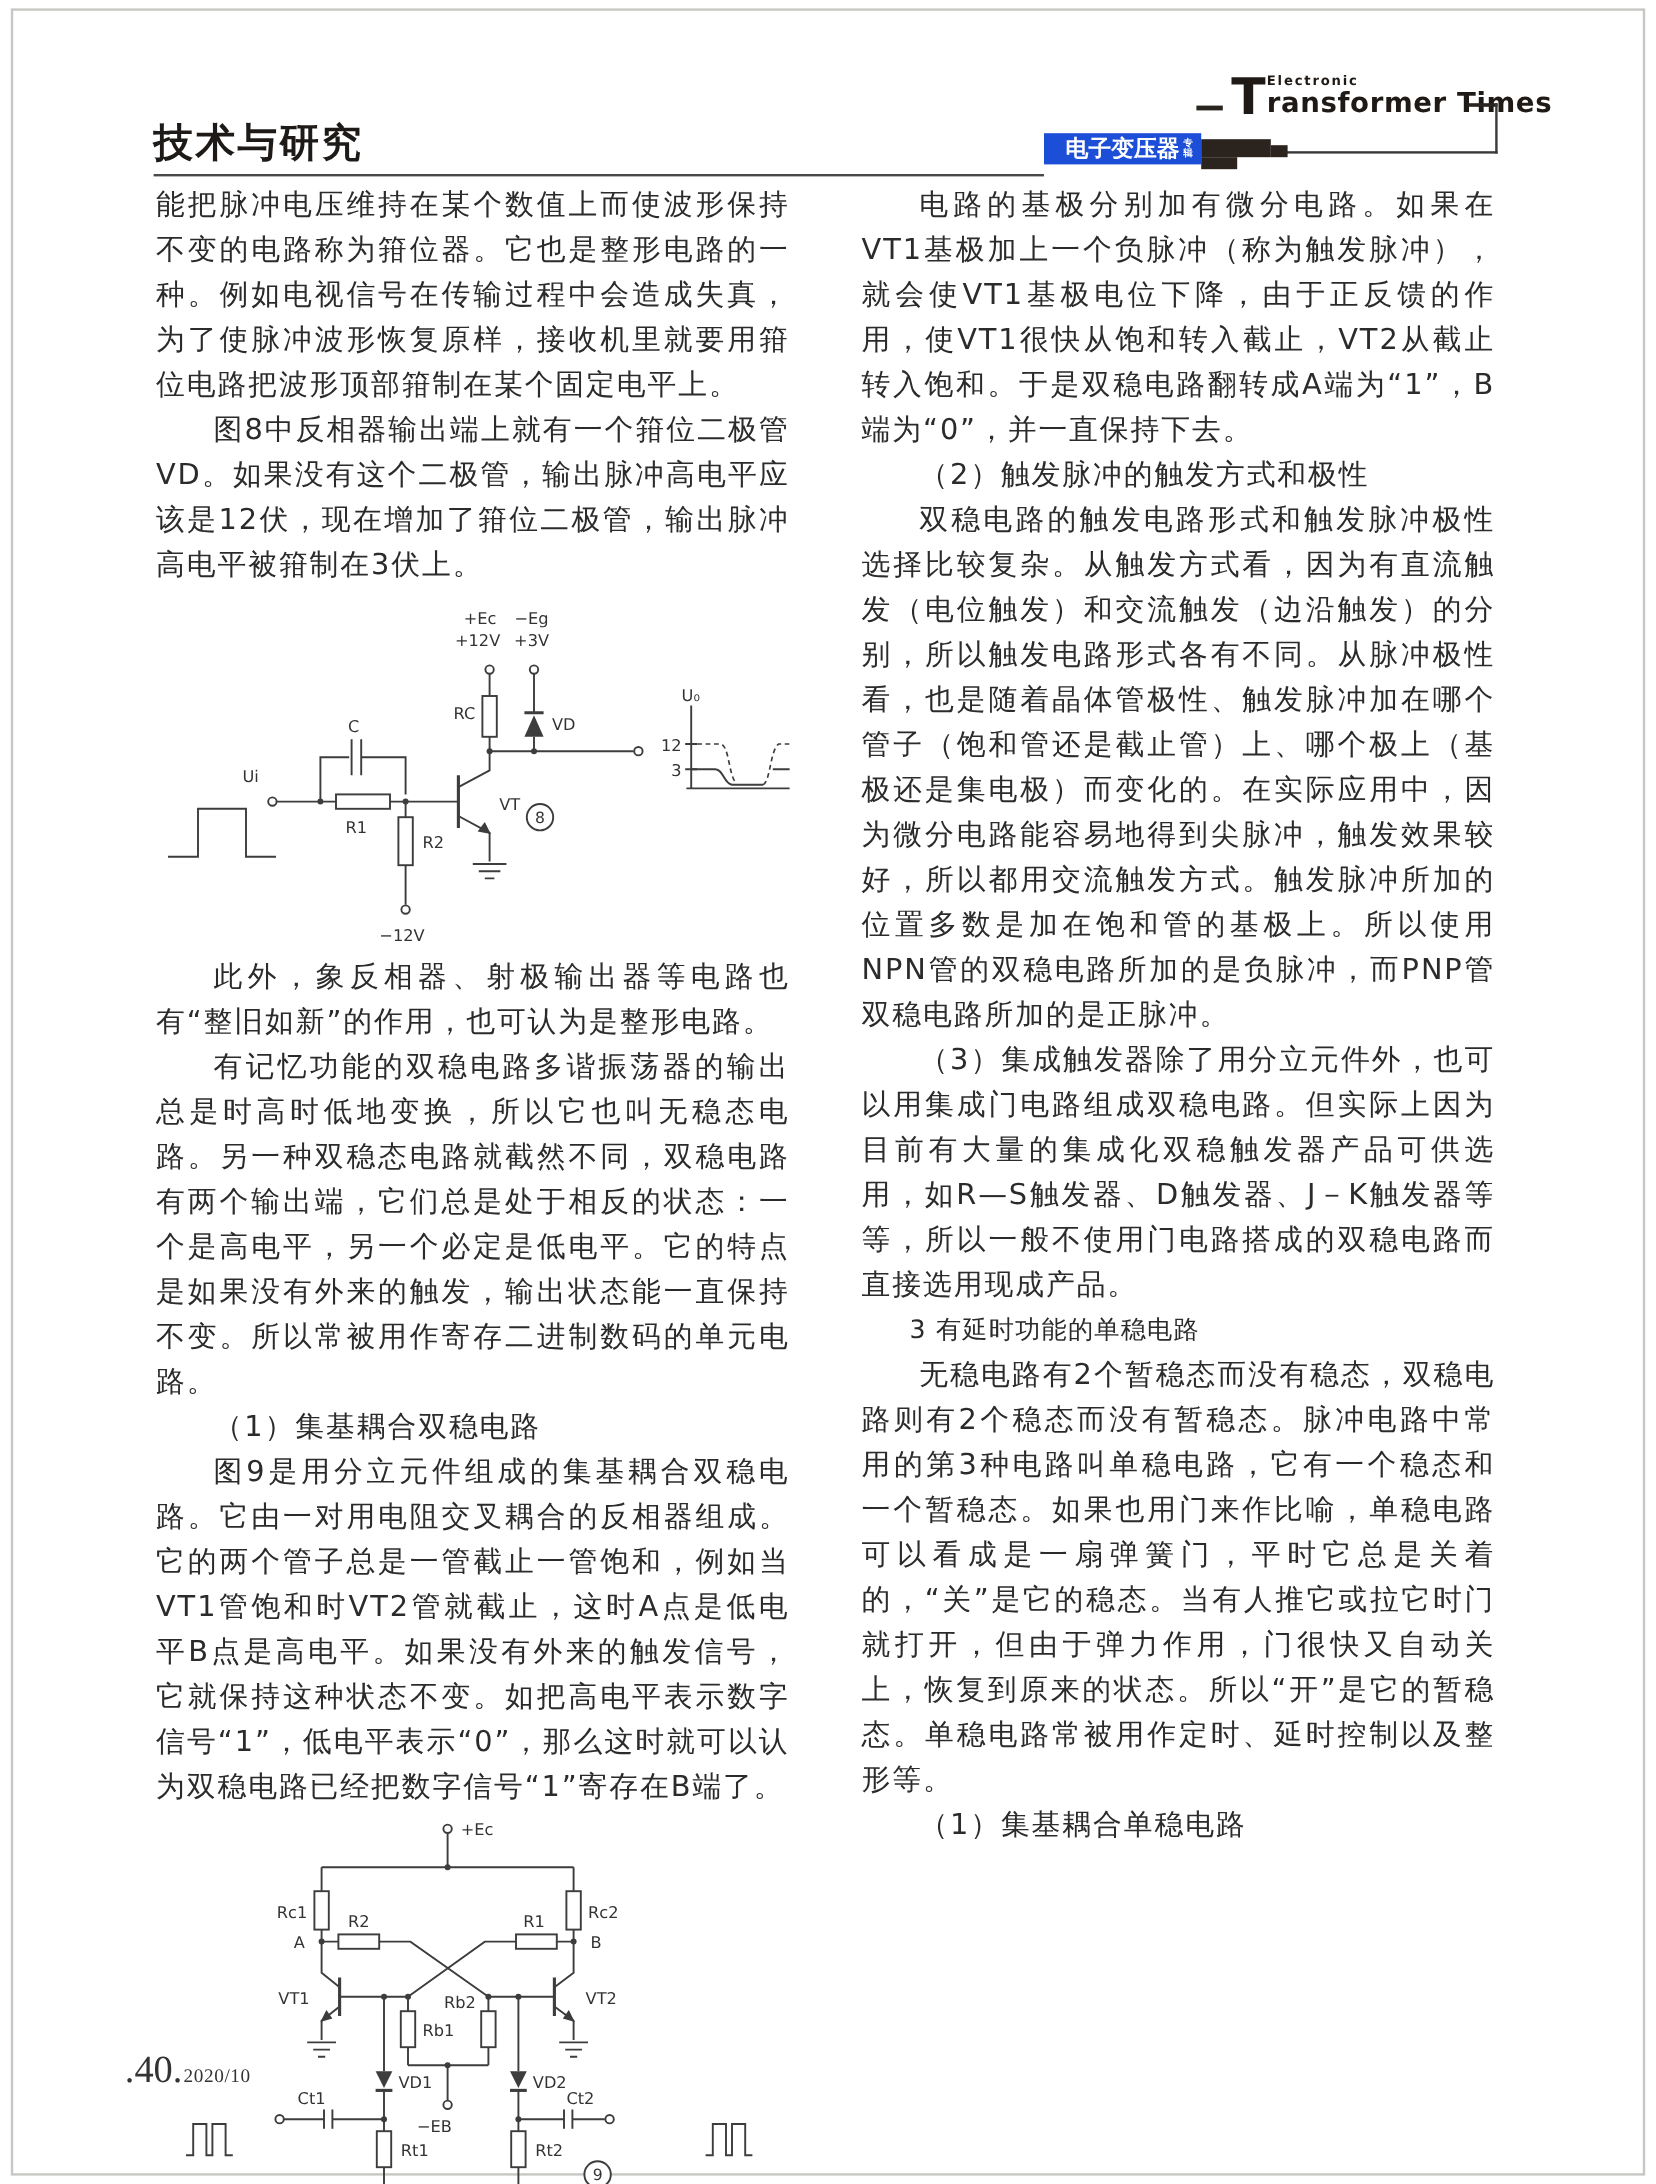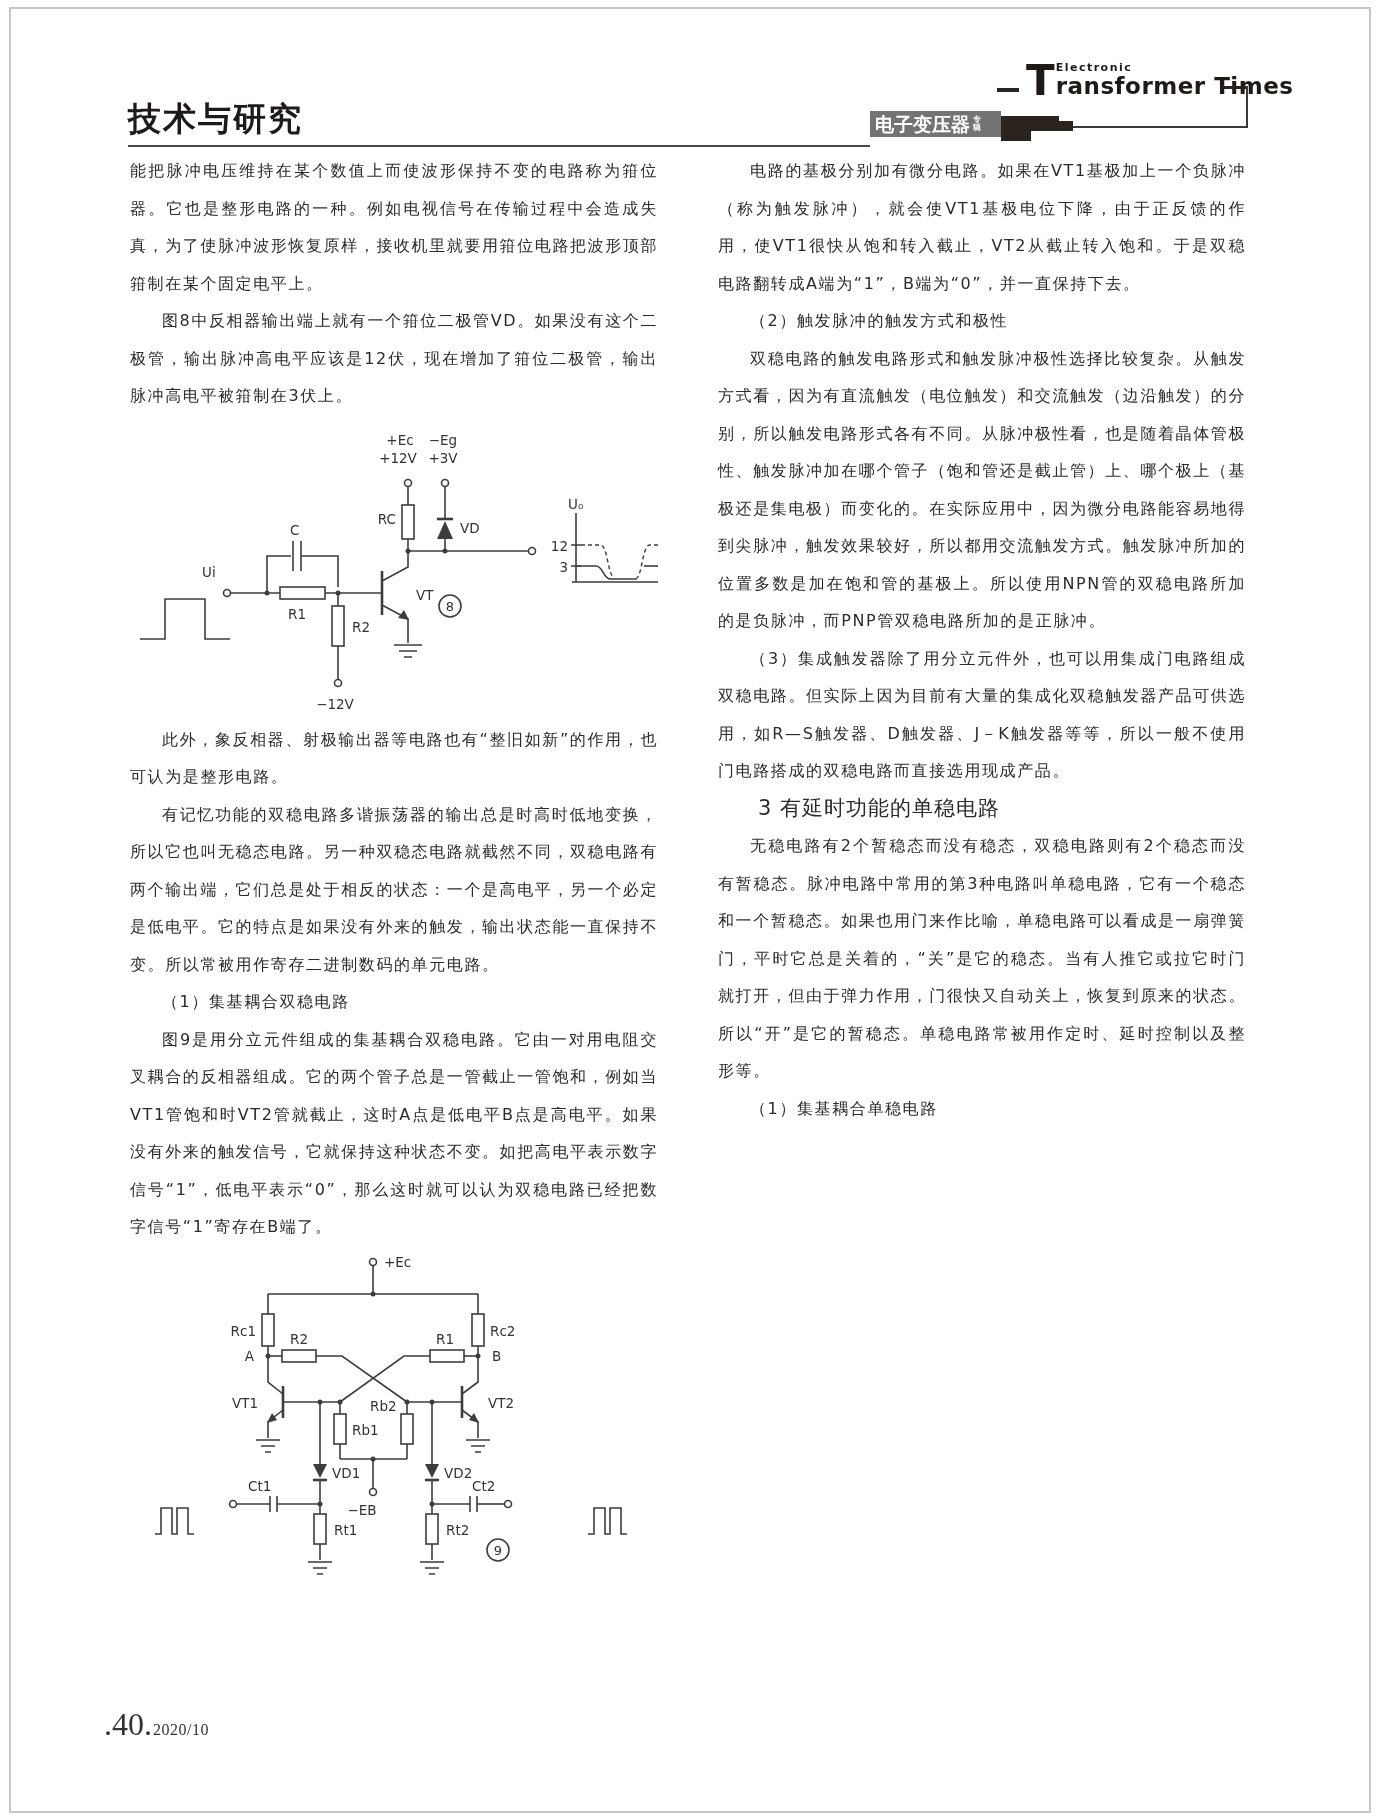--- a/index.html
+++ b/index.html
@@ -13,32 +13,32 @@
 
   .mast-dash{position:absolute;left:997px;top:88px;width:22px;height:4px;background:#2a241f;}
   .mast-en{position:absolute;left:1026px;top:62px;display:flex;color:#1f1a16;}
   .mast-t{font-size:42px;font-weight:bold;line-height:38px;}
   .mast-stack{display:flex;flex-direction:column;margin-left:1px;}
   .mast-small{font-size:11px;font-weight:bold;letter-spacing:1.5px;line-height:12px;}
   .mast-rest{font-size:23px;font-weight:bold;letter-spacing:0.5px;line-height:24px;}
   .mast-bracket-htop{position:absolute;left:1223px;top:86px;width:25px;height:3px;background:#2a241f;}
   .mast-bracket-v{position:absolute;left:1246px;top:86px;width:2px;height:42px;background:#3a3a3a;}
   .mast-bracket-hbot{position:absolute;left:1072px;top:126px;width:176px;height:2px;background:#3a3a3a;}
-  .mast-cnbox{position:absolute;left:870px;top:111px;width:131px;height:26px;background:#737373;display:flex;align-items:center;padding-left:5px;box-sizing:border-box;}
+  .mast-cnbox{position:absolute;left:870px;top:111px;width:131px;height:26px;background:#1d4ed8;display:flex;align-items:center;padding-left:18px;box-sizing:border-box;}
   .mast-cn{color:#ffffff;font-size:19px;font-weight:bold;line-height:19px;letter-spacing:0px;white-space:nowrap;}
   .mast-cn-sub{color:#ffffff;font-size:8px;line-height:8.5px;width:10px;margin-left:3px;display:inline-block;word-break:break-all;font-weight:bold;}
   .mast-step1{position:absolute;left:1001px;top:116px;width:58px;height:15px;background:#2b241e;}
   .mast-step2{position:absolute;left:1001px;top:131px;width:30px;height:10px;background:#2b241e;}
   .mast-step3{position:absolute;left:1059px;top:121px;width:14px;height:10px;background:#2b241e;}
 
   
   .col{position:absolute;top:152px;width:528px;}
   .col.left{left:130px;}
   .col.right{left:718px;}
-  .col p{margin:0;font-size:16px;line-height:37.5px;letter-spacing:1.6px;text-align:justify;color:#2b2b2b;}
+  .col p{margin:0;font-size:24px;line-height:37.5px;letter-spacing:1.6px;text-align:justify;color:#2b2b2b;}
   .col p.ind{text-indent:2em;}
   .col p.sec-head{font-weight:normal;font-size:21px;text-indent:1.9em;letter-spacing:1px;}
   figure{margin:6px 0 4px 0;}
   figure svg{display:block;}
 
   svg .wire{stroke:#3d3d3d;stroke-width:1.6;fill:none;}
   svg .thick{stroke:#3d3d3d;stroke-width:2.6;fill:none;}
   svg .comp{stroke:#3d3d3d;stroke-width:1.6;fill:#ffffff;}
   svg .dot{fill:#3d3d3d;stroke:none;}
   svg .fill{fill:#3d3d3d;stroke:none;}

